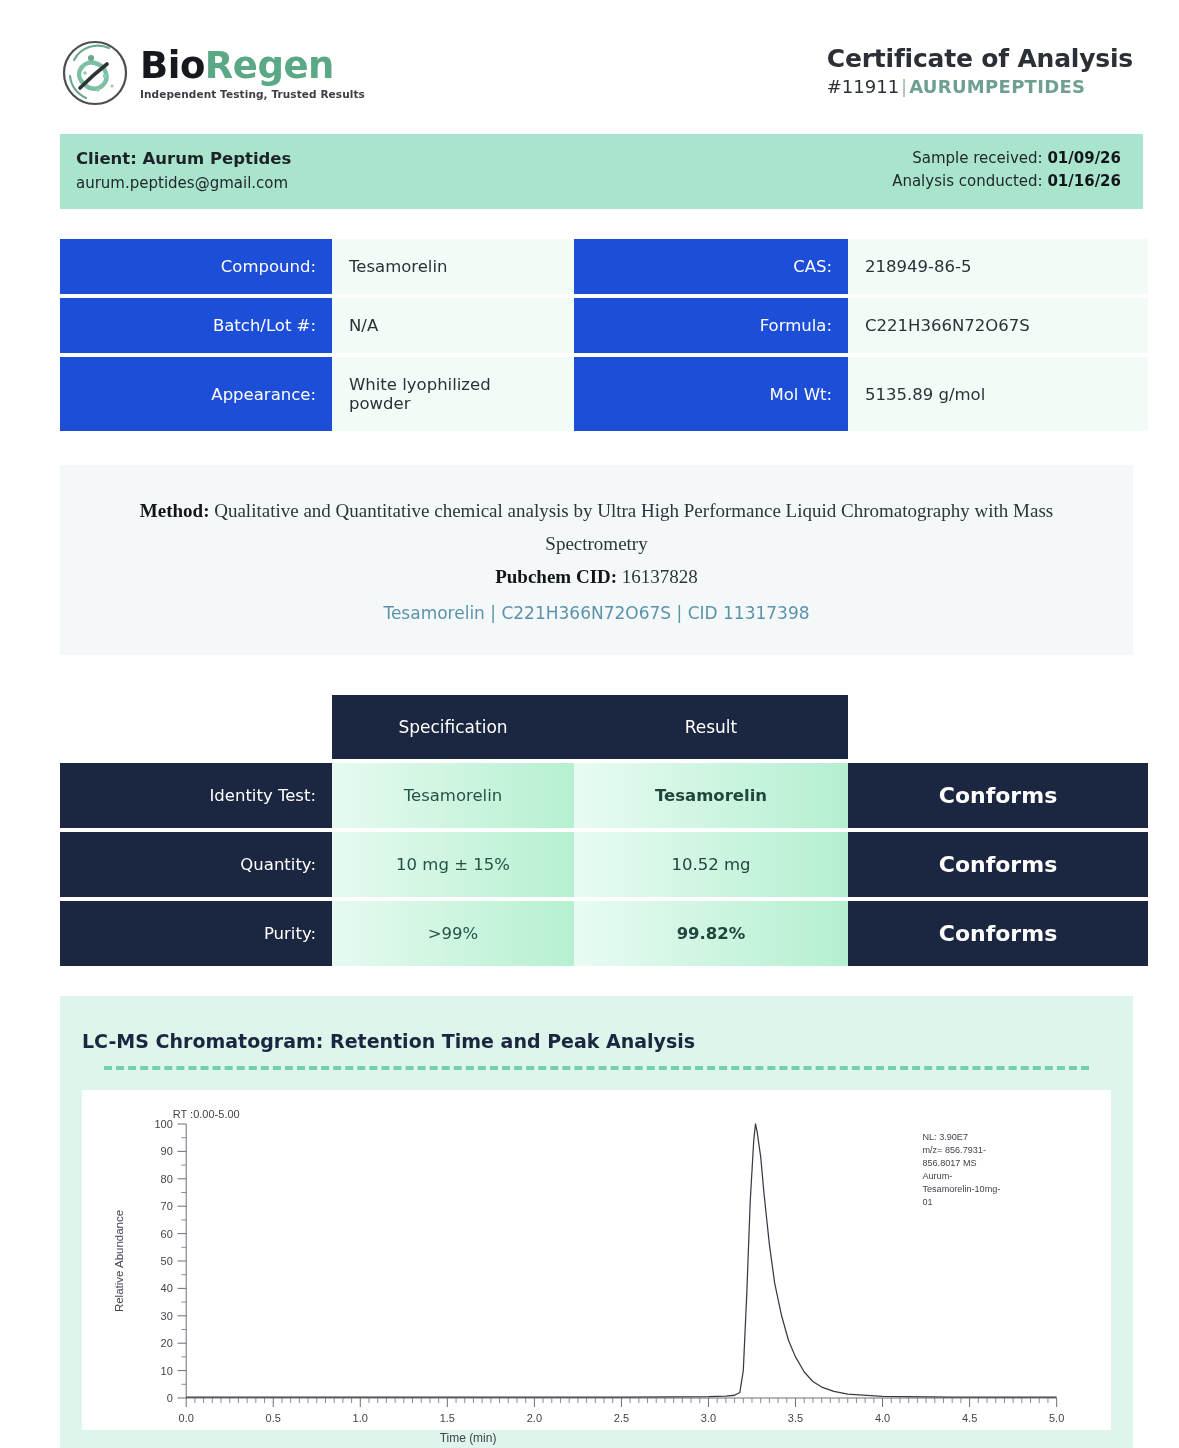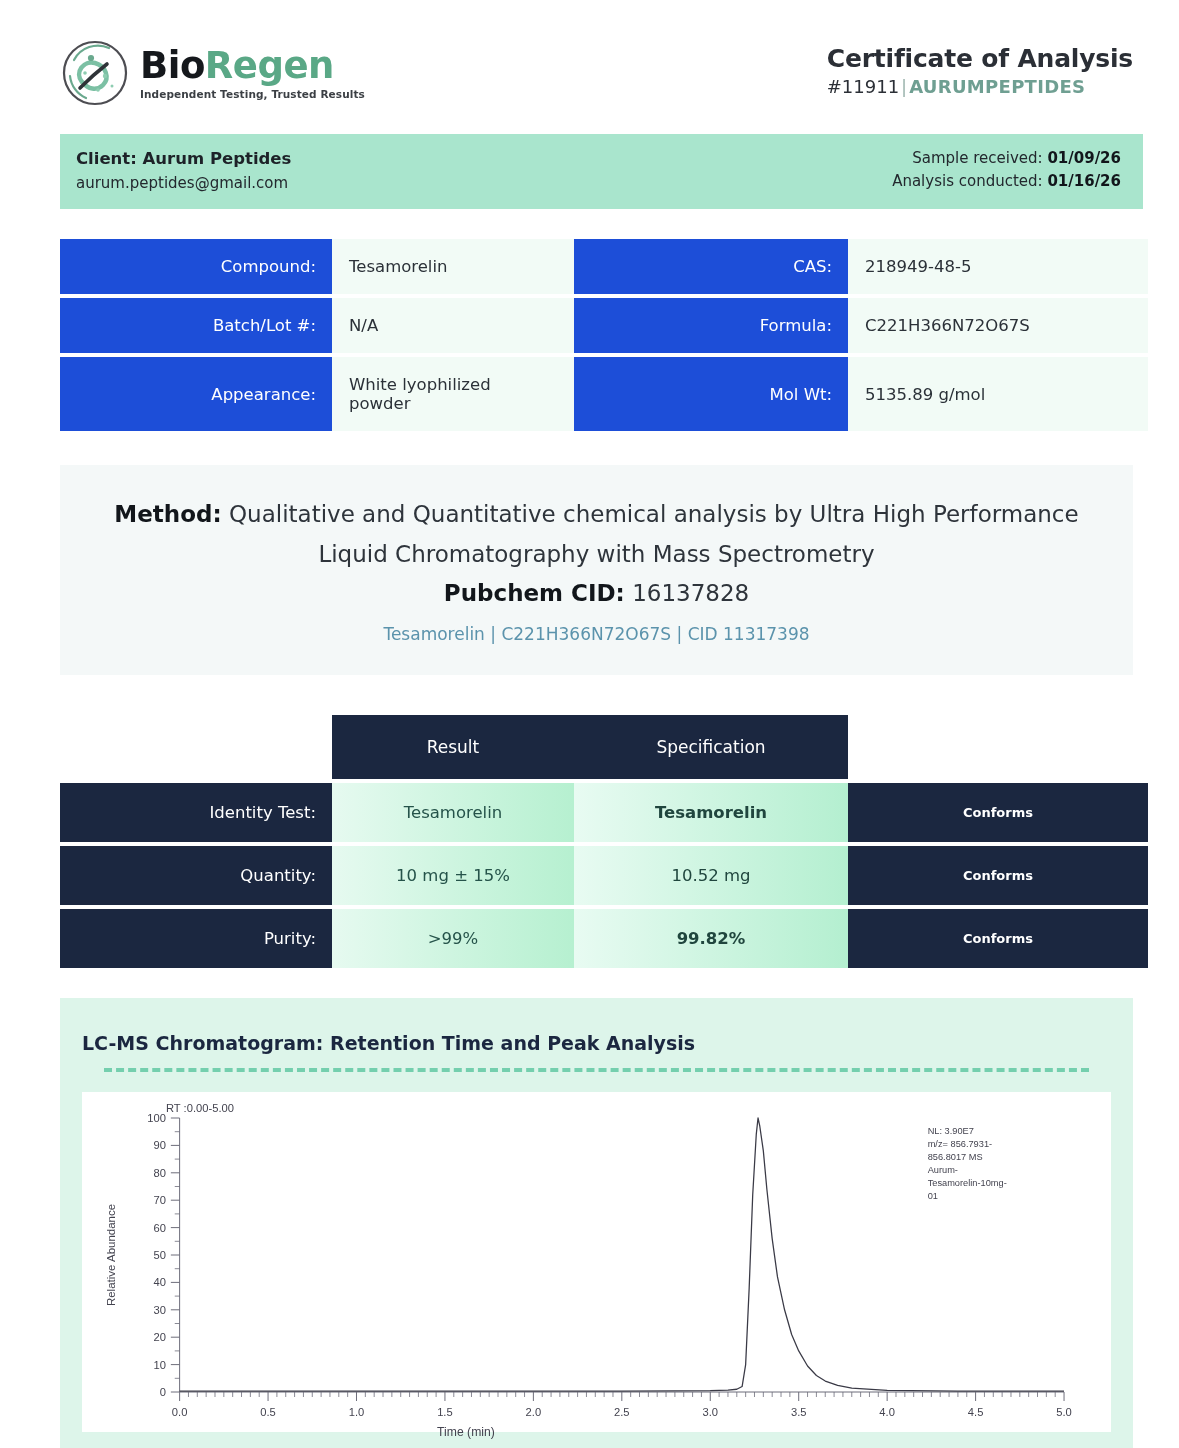--- a/index.html
+++ b/index.html
@@ -84,21 +84,21 @@
   .cg-tall { min-height: 74px; }
 
   
   .method-box {
     margin: 34px 22px 0 36px;
     background: #f4f8f8;
     padding: 30px 40px 26px 40px;
     text-align: center;
     line-height: 1.72;
   }
-  .method-line { font-size: 23px; color: #2e343b; }
+  .method-line { font-size: 19px; color: #2e343b; font-family: Liberation Serif, serif; }
   .method-line b { color: #12161b; }
   .method-link { font-size: 17px; color: #5b93ac; margin-top: 6px; }
 
   
   .results {
     margin: 40px 22px 0 36px;
     display: grid;
     grid-template-columns: 272px 242px 274px 300px;
     gap: 4px 0;
   }
@@ -120,42 +120,42 @@
     padding: 20px 10px;
   }
   .rs-result {
     background: linear-gradient(to right, #e8fbf2 0%, #b4efd0 100%);
     color: #20463e; font-size: 16.5px;
     display: flex; align-items: center; justify-content: center;
     padding: 20px 10px;
   }
   .rs-result.bold { font-weight: bold; }
   .rs-conf {
-    background: #1b2740; color: #ffffff; font-size: 13px; font-weight: bold;
+    background: #1b2740; color: #ffffff; font-size: 22px; font-weight: bold;
     display: flex; align-items: center; justify-content: center;
     padding: 20px 10px;
   }
 
   
   .chrom-card {
     margin: 30px 22px 0 36px;
     background: #ddf5ea;
     padding: 22px 22px 26px 22px;
   }
   .chrom-title {
     font-size: 19px; font-weight: bold;
     color: #1b2740; padding: 12px 0 14px 0;
   }
   .chrom-divider {
     height: 0; border-top: 4px dashed #74cfae;
     margin: 0 22px 20px 22px;
   }
   .chrom-plot {
     background: #ffffff;
-    padding: 8px;
+    padding: 16px;
     position: relative;
     height: 340px;
   }
   .chrom-svg { display: block; width: 100%; height: 340px; }
 </style>
 </head>
 <body>
 
 <div class="page">
 
@@ -198,21 +198,21 @@
         <b>01/09/26</b></div>
       <div><span>Analysis conducted:</span>
         <b>01/16/26</b></div>
     </div>
   </div>
 
   <div class="compound-grid">
     <div class="cg-label">Compound:</div>
     <div class="cg-value">Tesamorelin</div>
     <div class="cg-label">CAS:</div>
-    <div class="cg-value">218949-48-5</div>
+    <div class="cg-value">218949-86-5</div>
 
     <div class="cg-label">Batch/Lot #:</div>
     <div class="cg-value">N/A</div>
     <div class="cg-label">Formula:</div>
     <div class="cg-value">C221H366N72O67S</div>
 
     <div class="cg-label cg-tall">Appearance:</div>
     <div class="cg-value cg-tall">White lyophilized powder</div>
     <div class="cg-label cg-tall">Mol Wt:</div>
     <div class="cg-value cg-tall">5135.89 g/mol</div>
@@ -221,22 +221,22 @@
   <div class="method-box">
     <div class="method-line"><b>Method:</b>
       <span>Qualitative and Quantitative chemical analysis by Ultra High Performance Liquid Chromatography with Mass Spectrometry</span></div>
     <div class="method-line"><b>Pubchem CID:</b>
       <span>16137828</span></div>
     <div class="method-link">Tesamorelin | C221H366N72O67S | CID 11317398</div>
   </div>
 
   <div class="results">
     <div class="rs-blank"></div>
+    <div class="rs-head">Specification</div>
     <div class="rs-head">Result</div>
-    <div class="rs-head">Specification</div>
     <div class="rs-blank"></div>
 
     <div class="rs-rowlabel">Identity Test:</div>
     <div class="rs-spec">Tesamorelin</div>
     <div class="rs-result bold">Tesamorelin</div>
     <div class="rs-conf">Conforms</div>
 
     <div class="rs-rowlabel">Quantity:</div>
     <div class="rs-spec">10 mg ± 15%</div>
     <div class="rs-result">10.52 mg</div>

